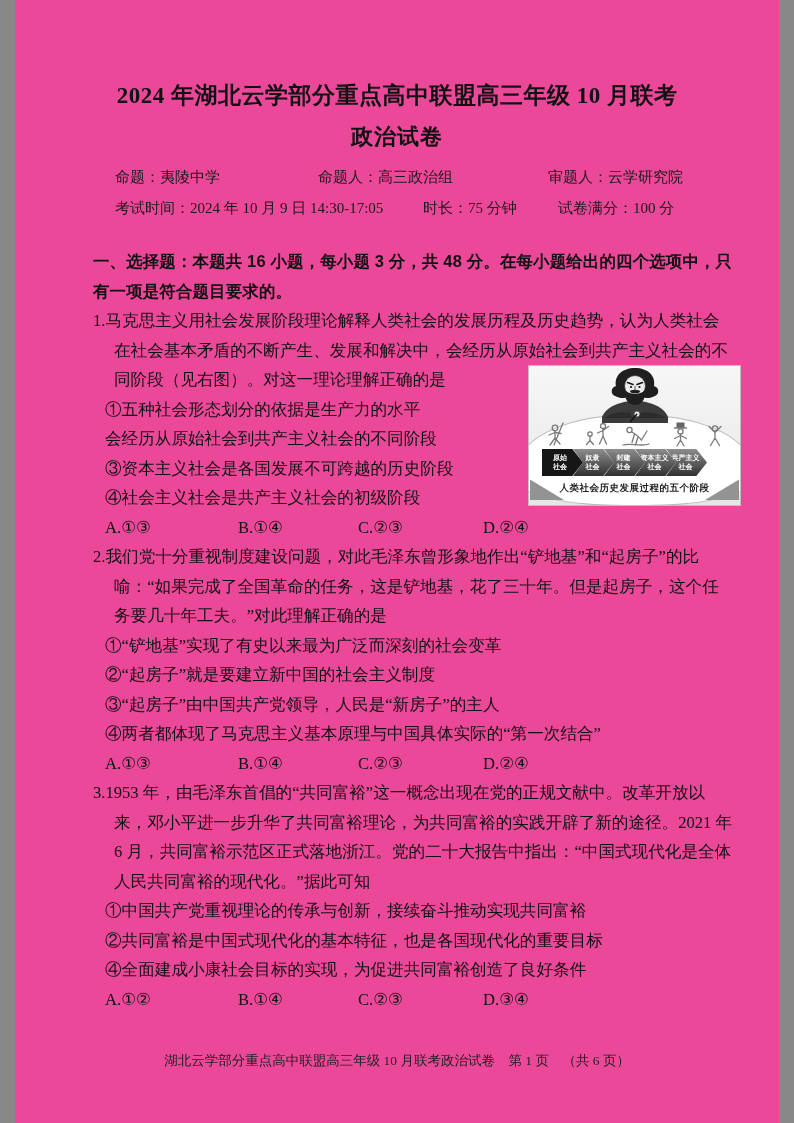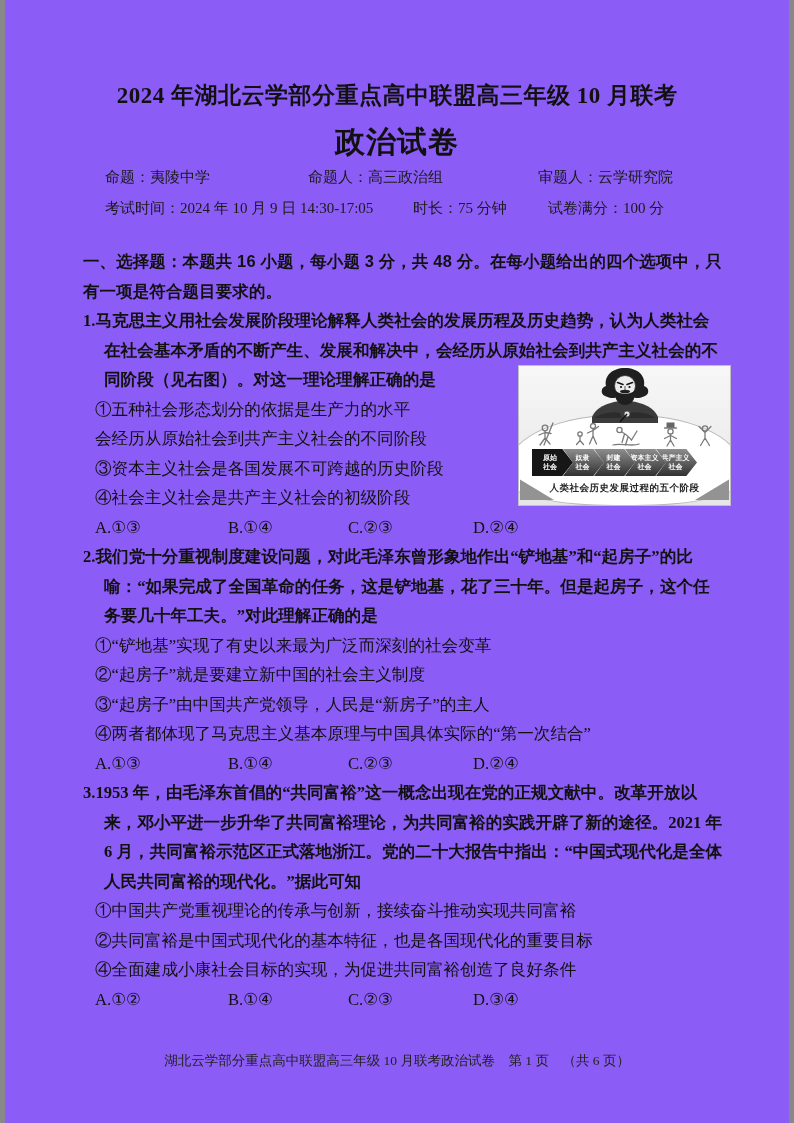--- a/index.html
+++ b/index.html
@@ -1,48 +1,48 @@
 <!DOCTYPE html>
 <html><head>
 <meta charset="utf-8">
 <style>
   html,body { margin:0; padding:0; background:#888; }
   .page {
     position:relative; width:764px; height:1123px; margin:0 auto;
-    background:#8b5cf6; overflow:hidden;
-    font-family:"Liberation Serif", serif; color:#111;padding-left:20px;
+    background:#ec4899; overflow:hidden;
+    font-family:"Liberation Serif", serif; color:#111;
   }
   .title1 {
     position:absolute; top:80px; left:0; width:100%;
     text-align:center; font-size:23px; font-weight:bold; letter-spacing:0.5px;
   }
   .title2 {
     position:absolute; top:122px; left:0; width:100%;
-    text-align:center; font-size:30px; font-weight:bold; letter-spacing:1px;
+    text-align:center; font-size:22px; font-weight:bold; letter-spacing:1px;
   }
   .meta-row { position:absolute; left:78px; width:660px; display:flex; font-size:15px; color:#1a1a1a; }
   .meta-row1 { top:168px; }
   .meta-row2 { top:199px; }
   .meta-row1 .c1 { width:225px; padding-left:22px; box-sizing:border-box;font-family:Liberation Serif, serif; }
   .meta-row1 .c2 { width:230px; }
   .meta-row1 .c3 { flex:1; }
   .meta-row2 .c1 { width:330px; padding-left:22px; box-sizing:border-box; }
   .meta-row2 .c2 { width:135px; }
   .meta-row2 .c3 { flex:1; }
 
   .exam-body {
     position:absolute; top:247px; left:78px; width:640px;
     font-size:16.6px; line-height:29.5px;
   }
   .exam-body p { margin:0; }
   .section-heading {
     font-family:"Liberation Sans", sans-serif; font-weight:600;
     font-size:16.4px; letter-spacing:0.2px;
   }
-  .stem { padding-left:21px; text-indent:-21px;font-weight:bold; }
+  .stem { padding-left:21px; text-indent:-21px; }
   .item { padding-left:12px; }
   .choices {
     padding-left:12px; display:grid;
     grid-template-columns:125px 112px 117px auto;
     gap:8px;
   }
 
   
   .q1-figure {
     position:absolute; left:513px; top:365px; width:213px; height:141px;

